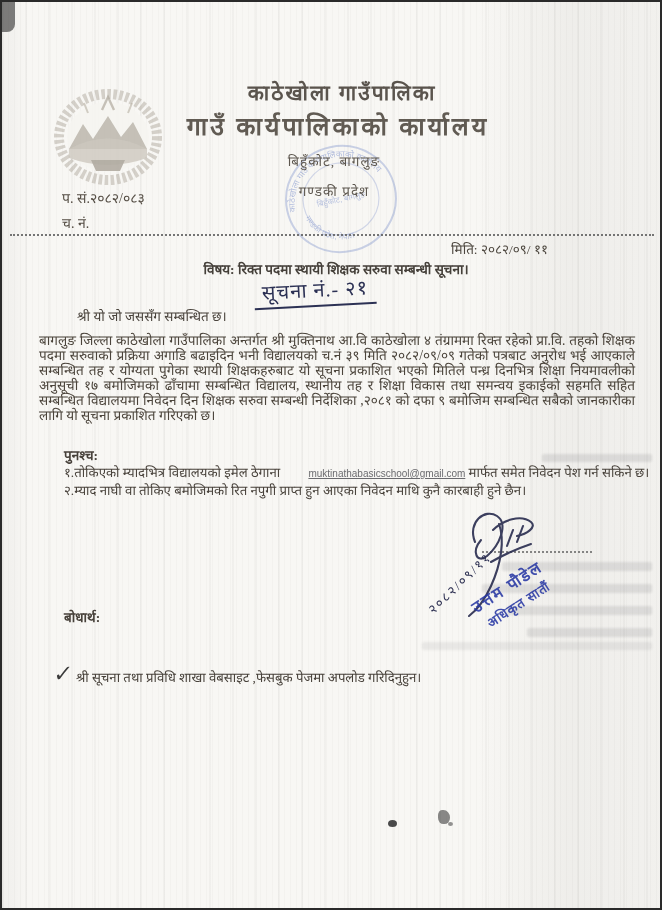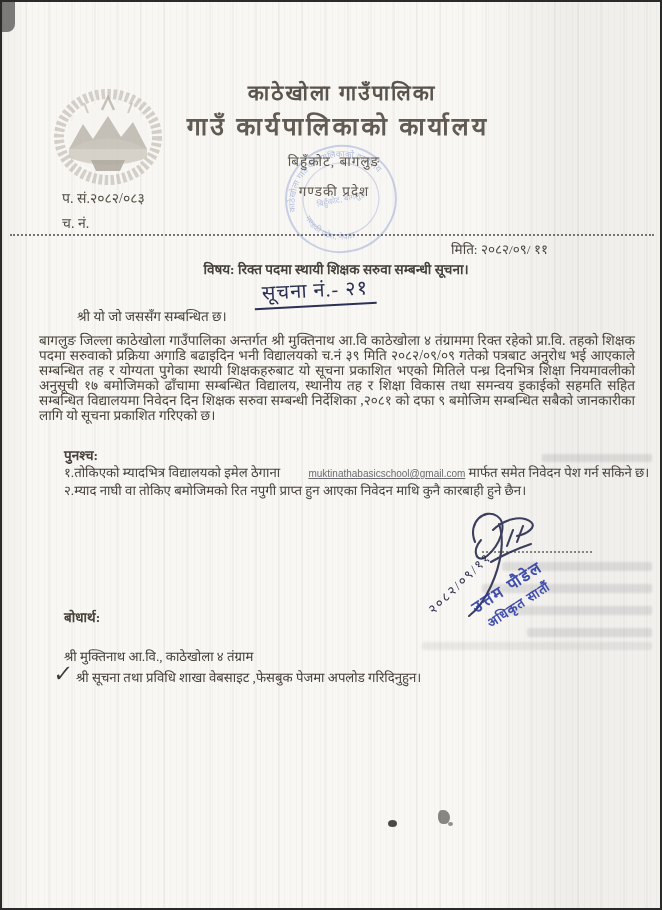--- a/index.html
+++ b/index.html
@@ -138,21 +138,20 @@
       </g>
     </svg>
   </div>
   <div class="abs sig-date">२०८२/०९/११</div>
   <div class="abs name-stamp">
     <div class="nm">उत्तम पौडेल</div>
     <div class="tt">अधिकृत सातौं</div>
   </div>
 
   <div class="abs cc-head">बोधार्थ:</div>
-  <div class="abs cc2">श्री मुक्तिनाथ आ.वि., काठेखोला ४ तंग्राम</div>
   <div class="abs tick">✓</div>
   <div class="abs cc3">श्री सूचना तथा प्रविधि शाखा वेबसाइट ,फेसबुक पेजमा अपलोड गरिदिनुहुन।</div>
 
   <div class="abs speck" style="left:386px;top:818px;width:9px;height:7px;opacity:.85;"></div>
   <div class="abs speck" style="left:436px;top:808px;width:12px;height:14px;opacity:.55;border-radius:40% 60% 50% 50%;"></div>
   <div class="abs speck" style="left:446px;top:820px;width:5px;height:4px;opacity:.5;"></div>
 
 </div>
 
 </body></html>

